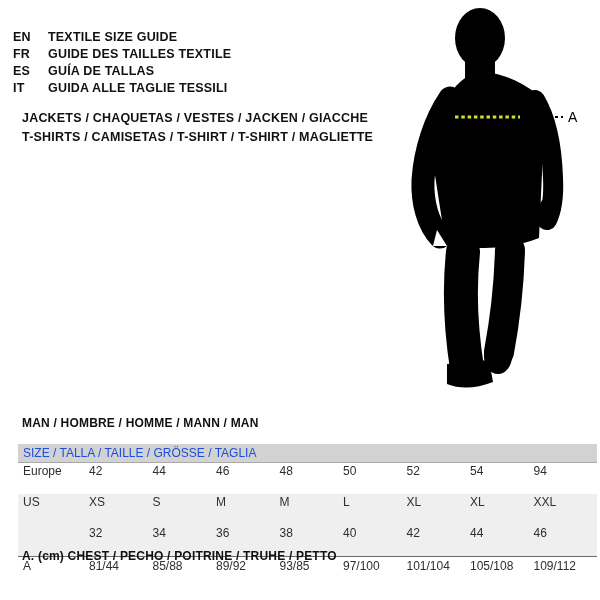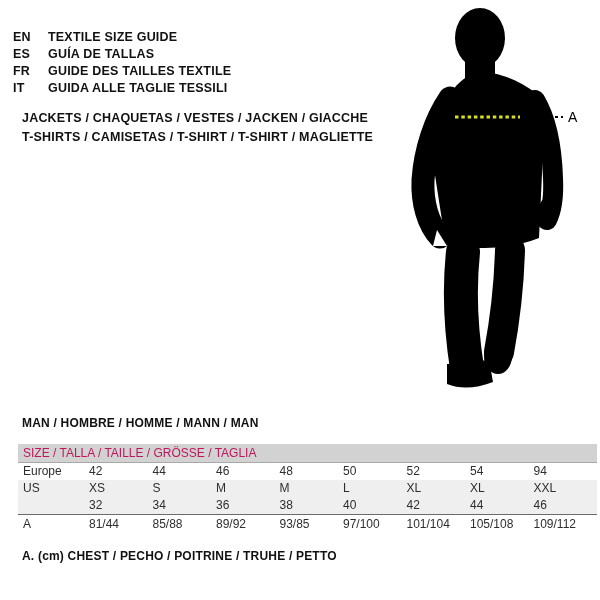--- a/index.html
+++ b/index.html
@@ -14,46 +14,46 @@
   
   .ptypes{position:absolute;left:22px;top:109px;}
   .ptype{height:19px;line-height:19px;font-size:12.5px;font-weight:bold;letter-spacing:.2px;}
   
   .figure{position:absolute;left:395px;top:0;width:200px;height:400px;}
   
   .section-title{position:absolute;left:22px;top:416px;font-size:12px;font-weight:bold;letter-spacing:.2px;}
   
   .size-table{position:absolute;left:18px;top:444px;width:579px;font-size:12px;color:#2e2e2e;}
   .t-head{height:18px;line-height:18px;background:#d2d2d2;border-bottom:1px solid #a9a9a9;
-          padding-left:5px;color:#be185d;font-size:12px;}
-  .t-row{display:flex;height:17px;line-height:17px;}
+          padding-left:5px;color:#1d4ed8;font-size:12px;}
+  .t-row{display:flex;height:31px;line-height:17px;}
   .t-label{width:66px;padding-left:5px;text-align:left;}
   .t-cell{flex:1;}
   .t-stripe{background:#efefef;}
   .t-row-a{height:18px;line-height:18px;border-top:1px solid #6b6b6b;}
   
   .footnote{position:absolute;left:22px;top:549px;font-size:12px;font-weight:bold;letter-spacing:.2px;}
 </style>
 </head>
 <body>
 
 <div class="page">
 
   <div class="langs">
     <div class="lang-row">
       <span class="lang-code">EN</span>
       <span>TEXTILE SIZE GUIDE</span>
     </div>
     <div class="lang-row">
+      <span class="lang-code">FR</span>
+      <span>GUIDE DES TAILLES TEXTILE</span>
+    </div>
+    <div class="lang-row">
       <span class="lang-code">ES</span>
       <span>GUÍA DE TALLAS</span>
-    </div>
-    <div class="lang-row">
-      <span class="lang-code">FR</span>
-      <span>GUIDE DES TAILLES TEXTILE</span>
     </div>
     <div class="lang-row">
       <span class="lang-code">IT</span>
       <span>GUIDA ALLE TAGLIE TESSILI</span>
     </div>
   </div>
 
   <div class="ptypes">
     <div class="ptype">JACKETS / CHAQUETAS / VESTES / JACKEN / GIACCHE</div>
     <div class="ptype">T-SHIRTS / CAMISETAS / T-SHIRT / T-SHIRT / MAGLIETTE</div>

